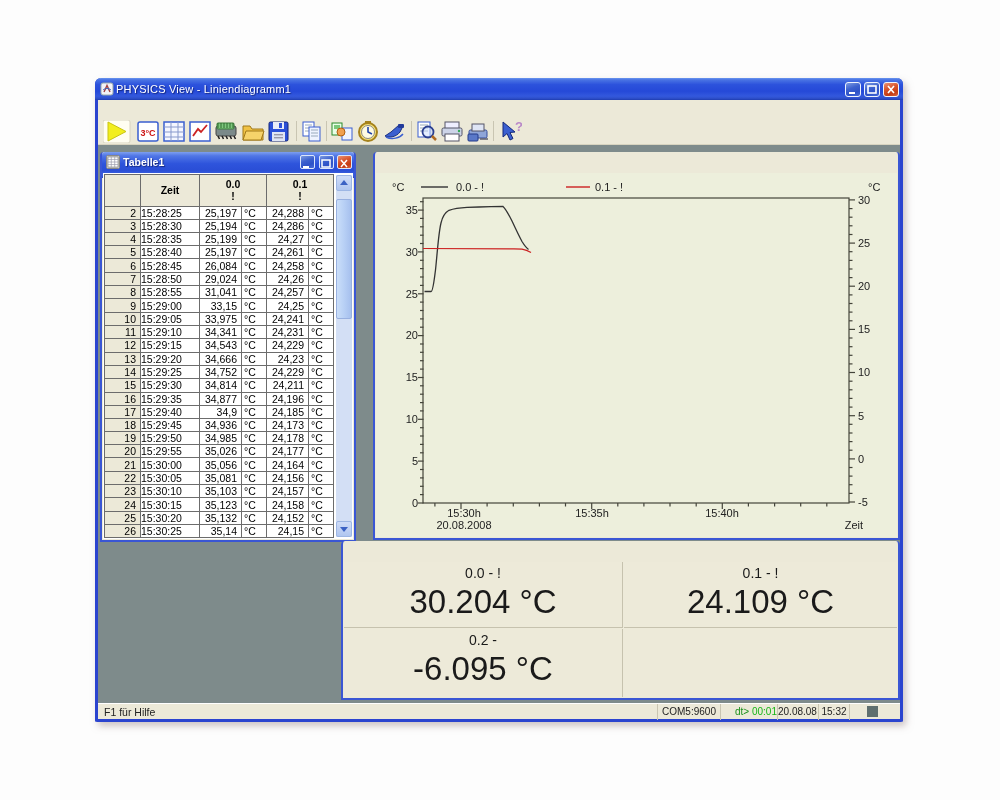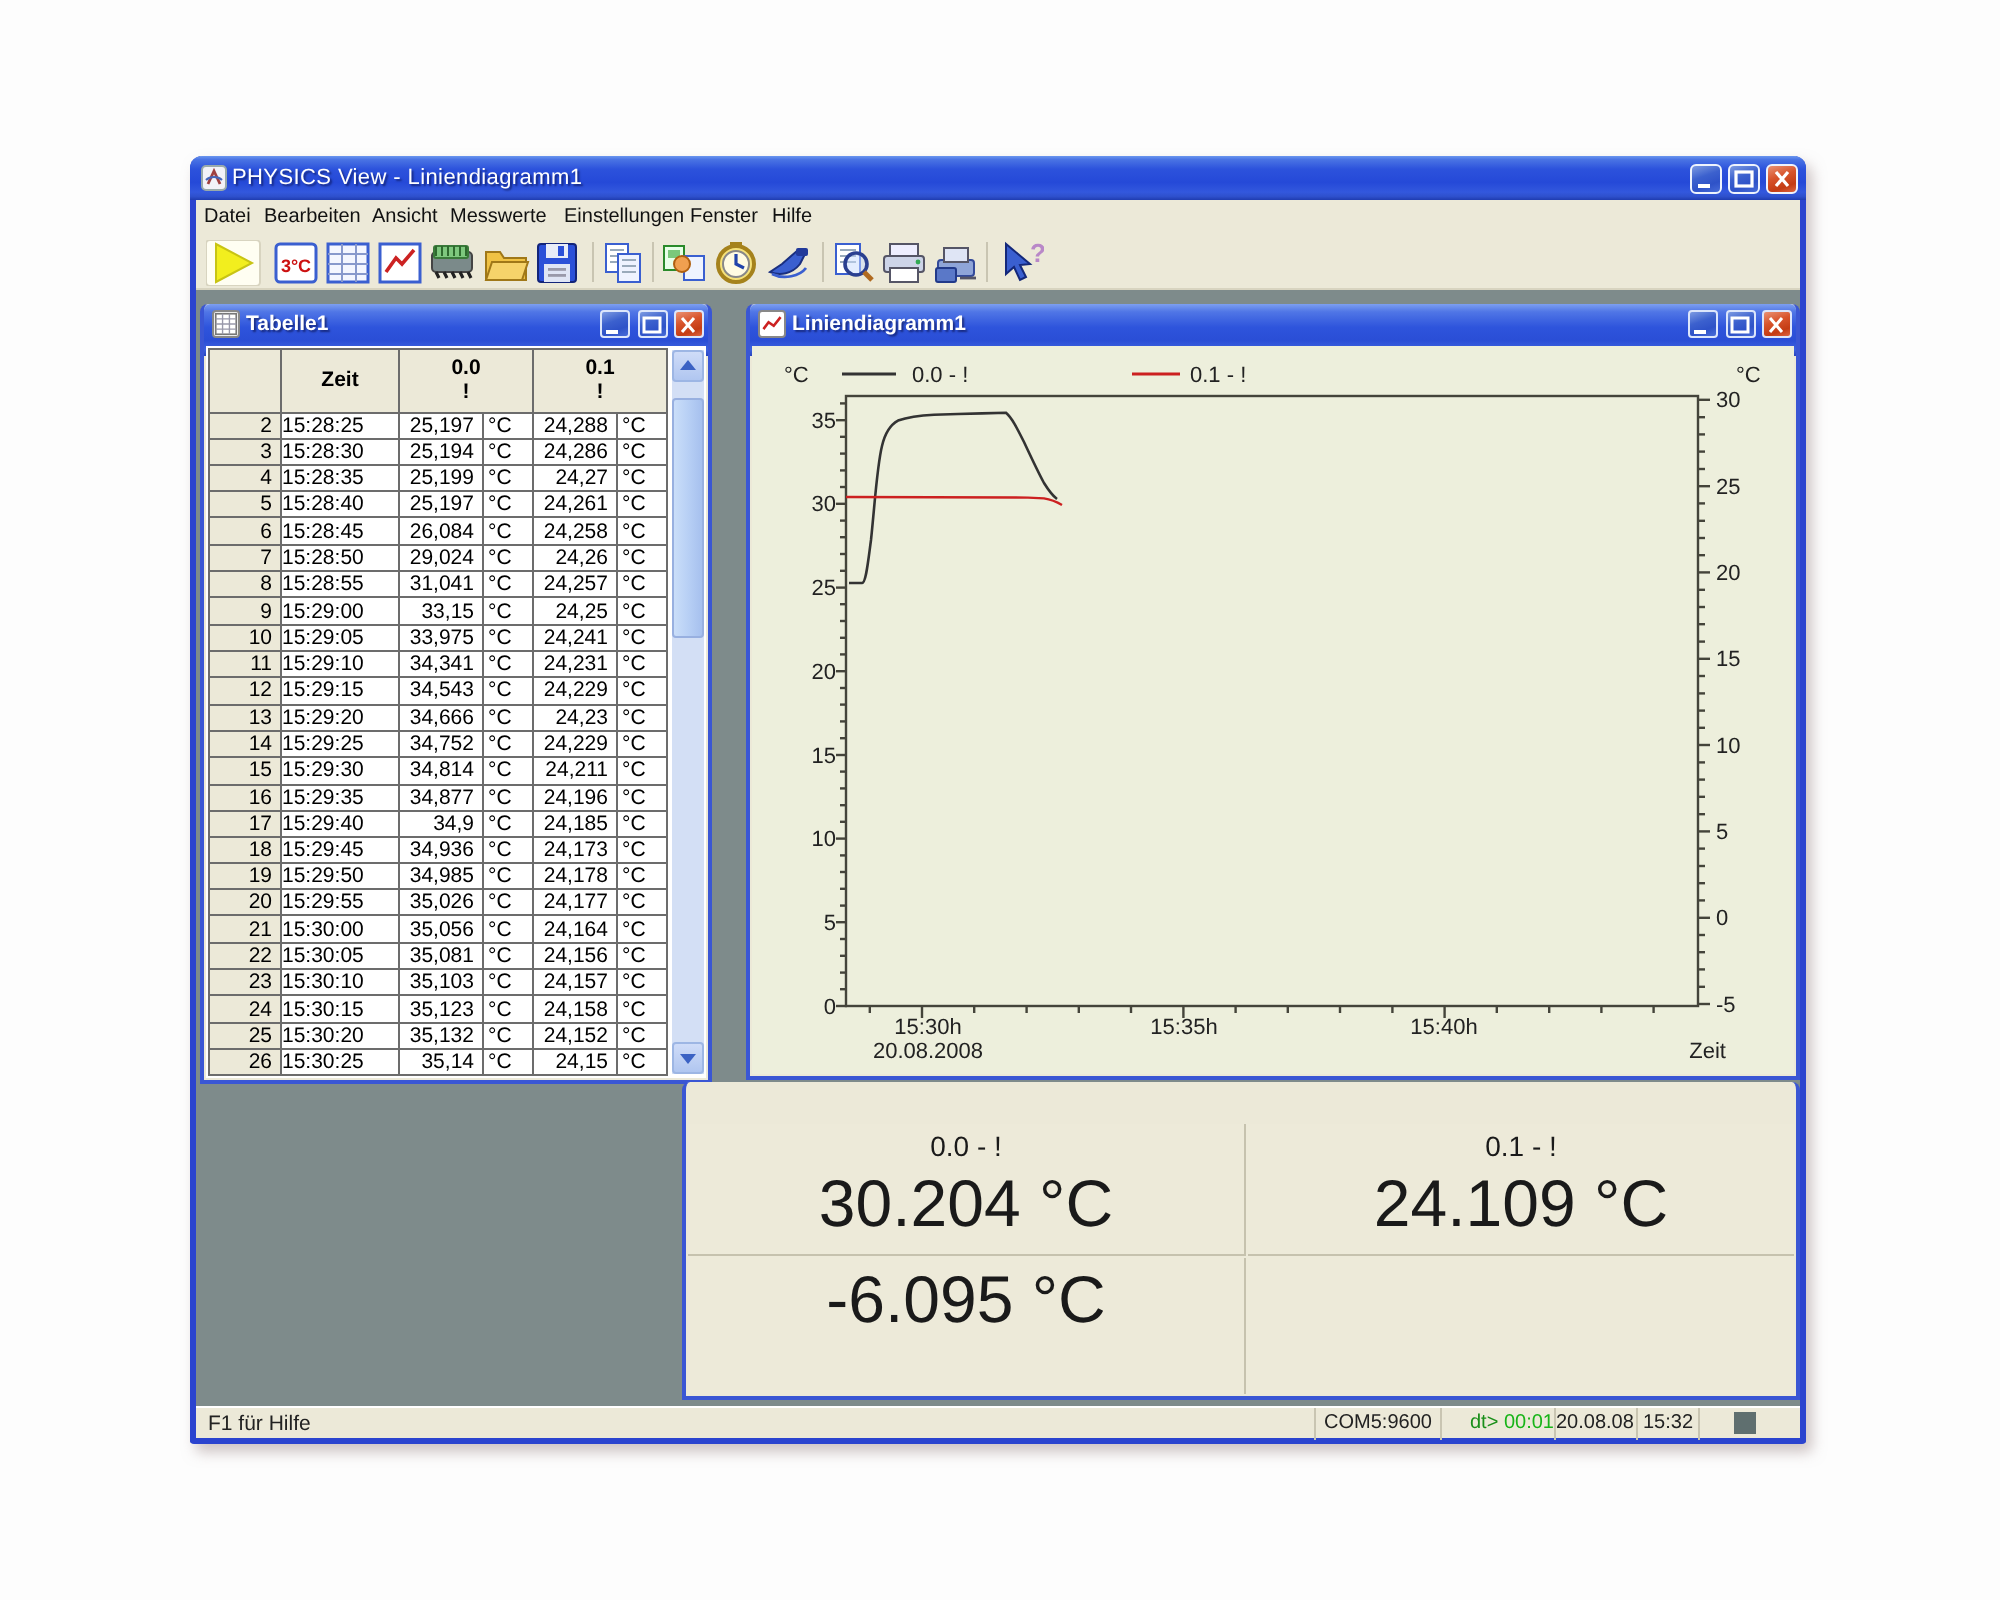--- a/index.html
+++ b/index.html
@@ -85,29 +85,20 @@
         <svg width="14" height="13">
           <rect x="3" y="3" width="8" height="7" fill="none" stroke="#fff" stroke-width="1.6"></rect>
         </svg>
       </div>
     <div class="wbtn cls" style="left:788px">
         <svg width="14" height="13">
           <path d="M4 3 L10 10 M10 3 L4 10" stroke="#fff" stroke-width="1.6"></path>
         </svg>
       </div>
   </div>
-  <div id="menu">
-    <span style="left:4px">Datei</span>
-      <span style="left:34px">Bearbeiten</span>
-    <span style="left:88px">Ansicht</span>
-      <span style="left:127px">Messwerte</span>
-    <span style="left:184px">Einstellungen</span>
-      <span style="left:247px">Fenster</span>
-    <span style="left:288px">Hilfe</span>
-  </div>
   <div id="tools">
     <div class="sep" style="left:198px"></div>
       <div class="sep" style="left:228px"></div>
       <div class="sep" style="left:313px"></div>
       <div class="sep" style="left:395px"></div>
       <svg class="tico" style="left:5px" width="28" height="23" viewBox="0 0 28 23">
         <rect x="0" y="0" width="27" height="23" rx="2" fill="#fffef2" stroke="#d8d4c0"></rect>
         <path d="M5 2 L23 11.5 L5 21 Z" fill="#f2ee1e" stroke="#c8c414"></path>
       </svg>
       <svg class="tico" style="left:39px" width="22" height="23" viewBox="0 0 22 23">
@@ -182,35 +173,20 @@
         <path d="M14 19 h8" stroke="#556" stroke-width="1.4"></path>
       </svg>
       <svg class="tico" style="left:400px" width="24" height="23" viewBox="0 0 24 23">
         <path d="M5 2 L5 17 L9 13.5 L12 20 L15 18.5 L12 12.5 L17 12 Z" fill="#3a5fd0" stroke="#14287a"></path>
         <text x="17" y="11" font-size="13" font-weight="bold" fill="#b988c8" font-family="Liberation Sans">?</text>
       </svg>
   </div>
   <div id="mdi">
 
     <div class="cw" id="cwin">
-      <div class="cbar">
-        <svg class="cico" viewBox="0 0 14 14">
-            <path d="M2 10 L5 6 L8 8 L12 3" stroke="#cc2222" fill="none" stroke-width="1.5"></path>
-          </svg>
-        <span class="ct">Liniendiagramm1</span>
-        <div class="cbtn" style="right:39px"><svg width="13" height="12">
-              <rect x="2" y="8" width="6" height="2" fill="#fff"></rect>
-            </svg></div>
-        <div class="cbtn" style="right:20px"><svg width="13" height="12">
-              <rect x="2" y="2" width="8" height="7" fill="none" stroke="#fff" stroke-width="1.5"></rect>
-            </svg></div>
-        <div class="cbtn cls" style="right:2px"><svg width="13" height="12">
-              <path d="M3 2 L9 9 M9 2 L3 9" stroke="#fff" stroke-width="1.5"></path>
-            </svg></div>
-      </div>
       <div class="body">
       <svg width="525" height="365" style="position:absolute;left:0;top:0" font-family="Liberation Sans, sans-serif" font-size="11" fill="#222">
         <rect x="47" y="25" width="426" height="305" fill="none" stroke="#44443a" stroke-width="1.2"></rect>
         <g stroke="#44443a" stroke-width="1.2">
               <line x1="42.0" y1="330.0" x2="47.5" y2="330.0"></line>
               <line x1="44.0" y1="321.6" x2="47.5" y2="321.6"></line>
               <line x1="44.0" y1="313.3" x2="47.5" y2="313.3"></line>
               <line x1="44.0" y1="304.9" x2="47.5" y2="304.9"></line>
               <line x1="44.0" y1="296.5" x2="47.5" y2="296.5"></line>
               <line x1="42.0" y1="288.1" x2="47.5" y2="288.1"></line>
@@ -580,20 +556,21 @@
       <div class="body">
         <div class="q" style="left:0;top:0;width:279px;height:66px;border-right:1px solid #c6c2ae;border-bottom:1px solid #c6c2ae">
           <div class="lab">0.0 - !</div>
             <div class="val">30.204 °C</div>
           </div>
         <div class="q" style="left:280px;top:0;right:0;height:66px;border-bottom:1px solid #c6c2ae">
           <div class="lab">0.1 - !</div>
             <div class="val">24.109 °C</div>
           </div>
         <div class="q" style="left:0;top:67px;width:279px;bottom:0;border-right:1px solid #c6c2ae">
+          <div class="lab">0.2 -</div>
             <div class="val">-6.095 °C</div>
           </div>
       </div>
     </div>
   </div>
   <div id="status">
     <span style="position:absolute;left:6px;top:2px">F1 für Hilfe</span>
     <div class="fld" style="left:559px;width:63px;text-align:center">COM5:9600</div>
     <div class="fld" style="left:622px;width:57px;text-align:right;color:#1a8f1a;padding:2px 0 0 0">dt&gt;&nbsp;<span style="color:#18b418">00:01</span></div>
     <div class="fld" style="left:679px;width:41px;text-align:left;padding:2px 0 0 0">20.08.08</div>

